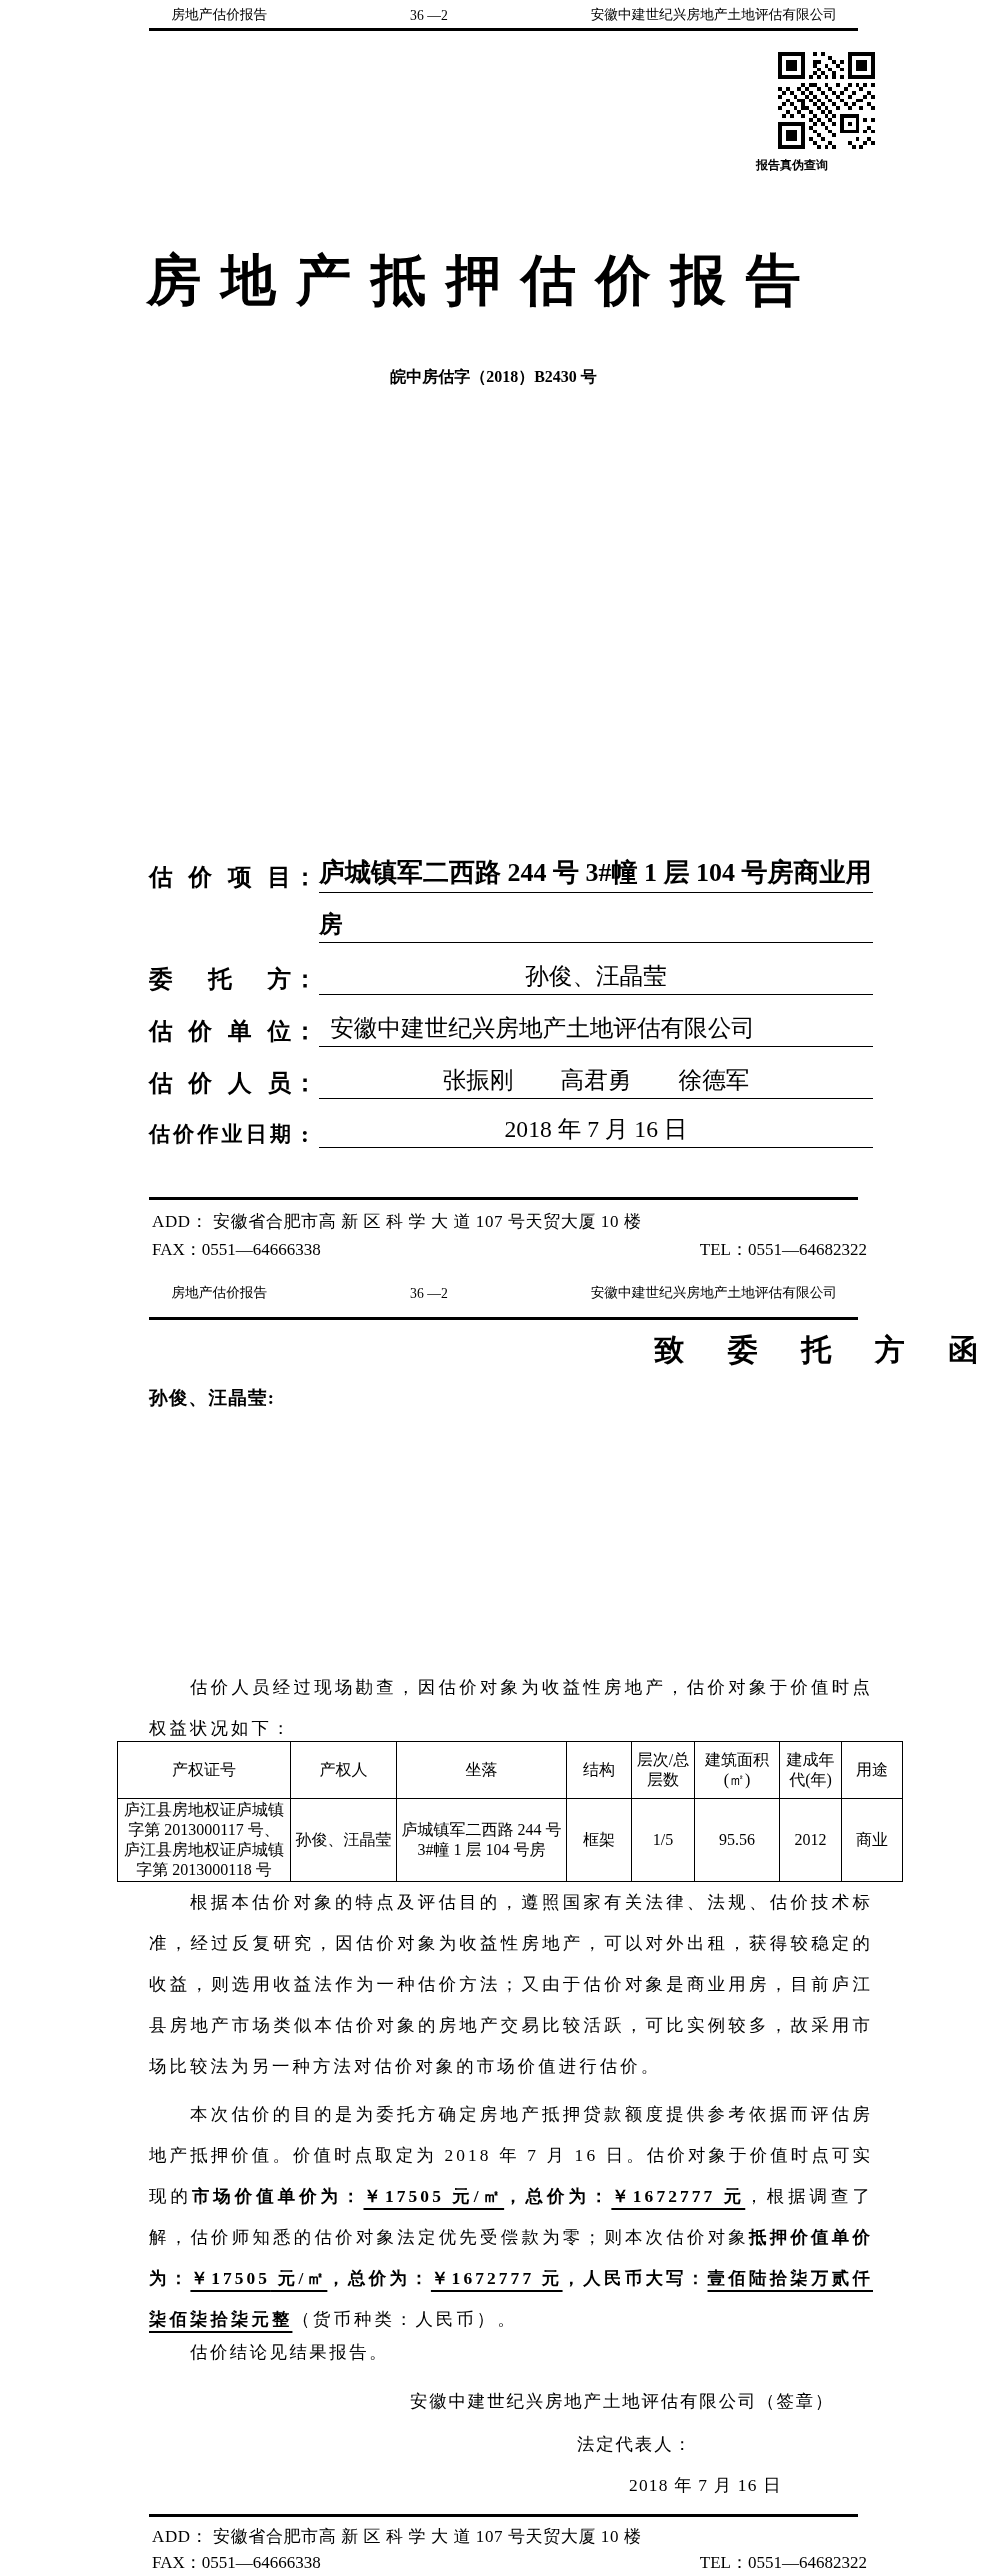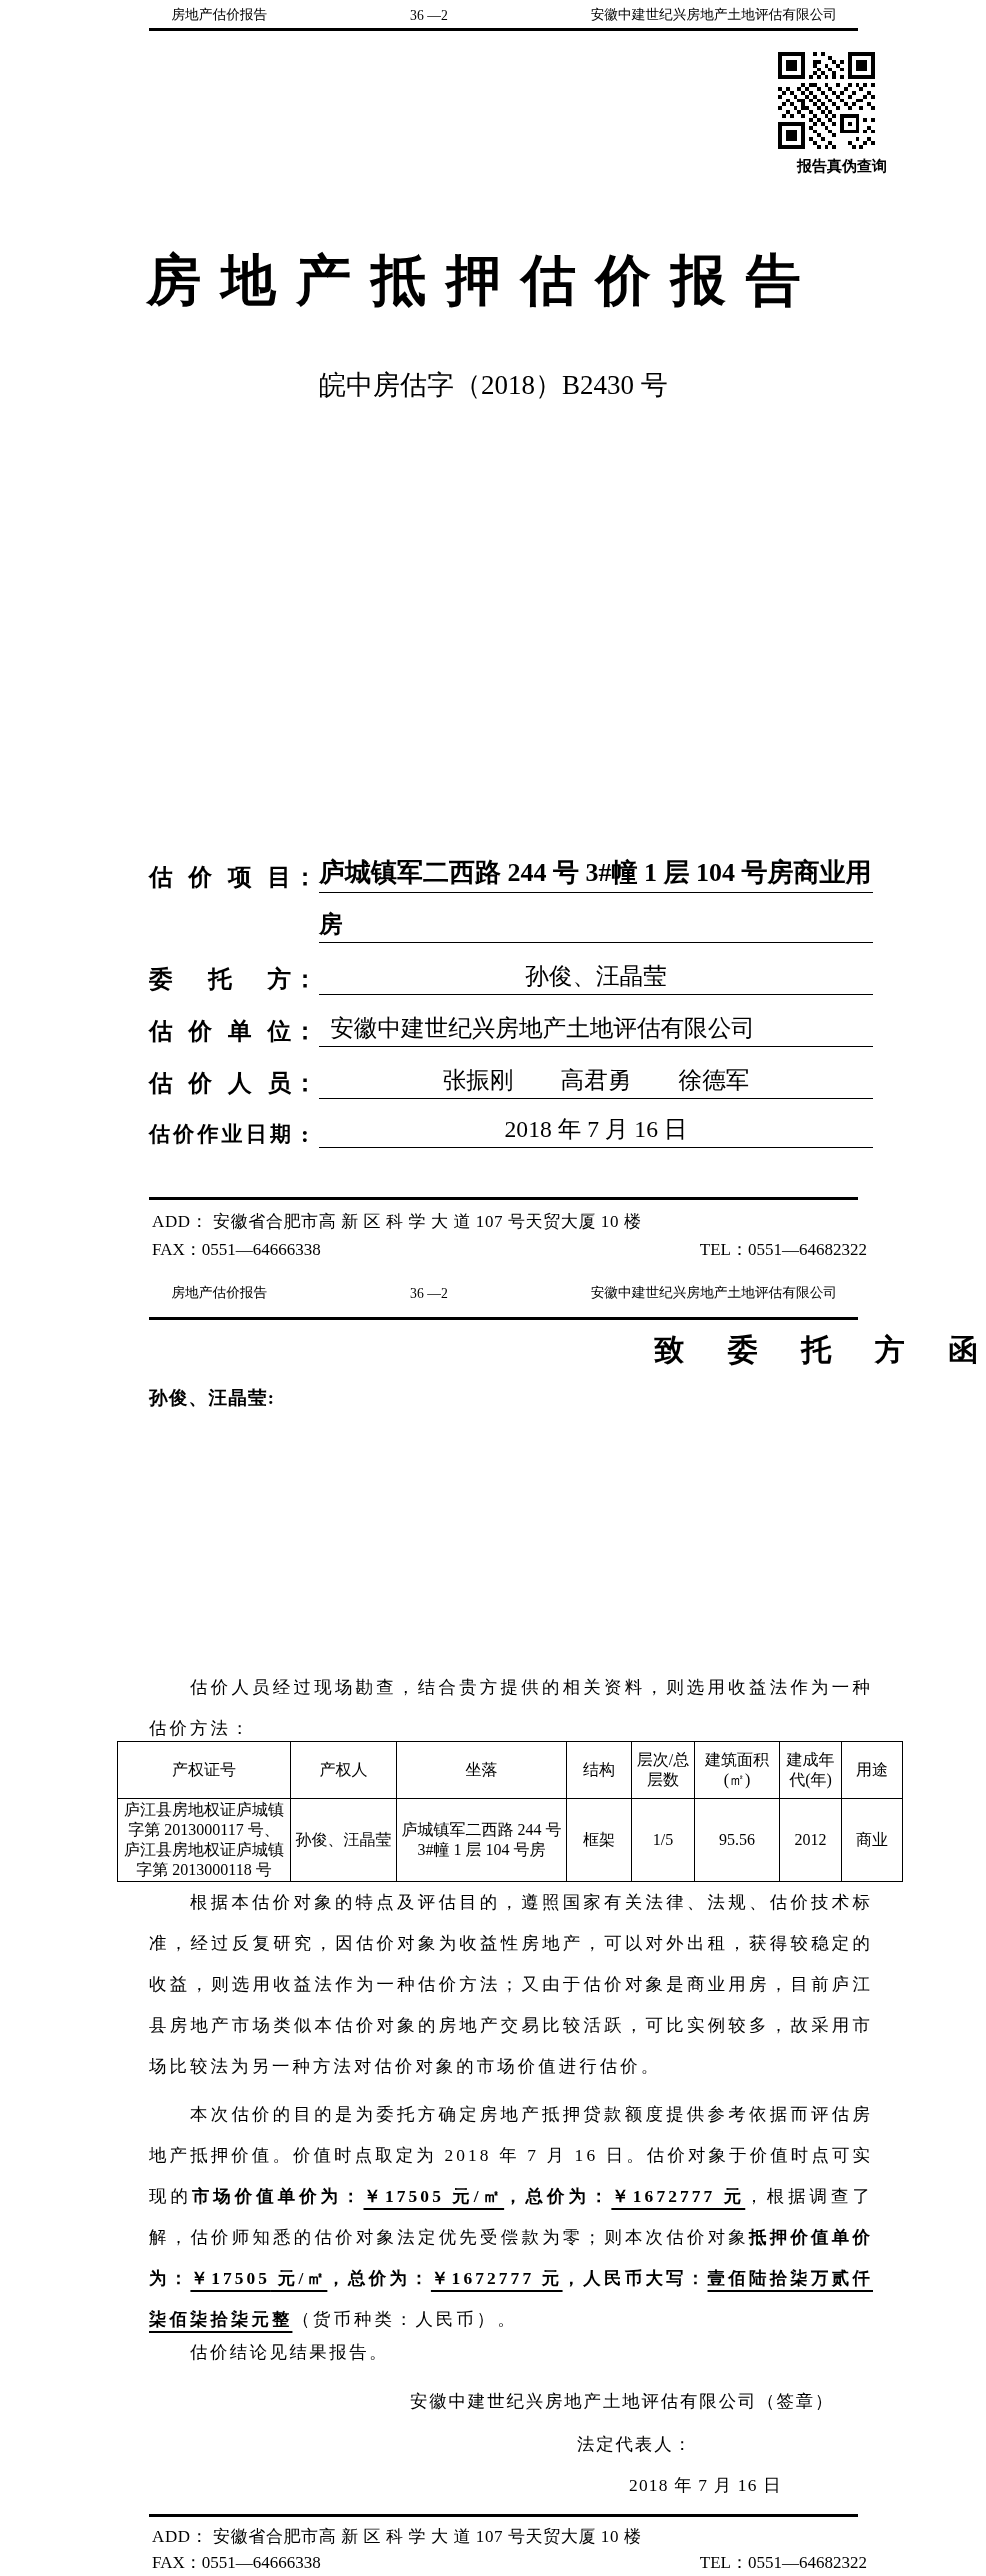--- a/index.html
+++ b/index.html
@@ -11,25 +11,25 @@
   .rule{position:absolute;background:#000;height:2.5px;}
   
   .run-header{position:absolute;left:149px;width:709px;display:flex;align-items:flex-end;font-size:13.7px;}
   .run-header .h-left{padding-left:22.4px;flex:0 0 auto;}
   .run-header .h-center{flex:1;text-align:center;}
   .run-header .h-right{flex:0 0 auto;padding-right:21px;}
   .footer-add{position:absolute;left:152px;font-size:17px;letter-spacing:0.6px;}
   .footer-line2{position:absolute;left:152px;width:715px;display:flex;justify-content:space-between;font-size:17px;}
   
   .qr-wrap{position:absolute;left:778px;top:52px;width:97px;height:97px;}
-  .qr-label{position:absolute;left:797px;top:157px;width:122px;text-align:left;
-    font-family:"DejaVu Sans","Liberation Sans",sans-serif;font-weight:bold;font-size:15px;}
+  .qr-label{position:absolute;left:731px;top:157px;width:122px;text-align:center;
+    font-family:"DejaVu Sans","Liberation Sans",sans-serif;font-weight:bold;font-size:12px;}
   .doc-title{position:absolute;left:0;top:244px;width:950px;text-align:center;
     font-size:55px;font-weight:bold;letter-spacing:3.1px;white-space:nowrap;}
-  .doc-no{position:absolute;left:0;top:367px;width:987px;text-align:center;font-size:27px;font-weight:normal;}
+  .doc-no{position:absolute;left:0;top:367px;width:987px;text-align:center;font-size:16px;font-weight:bold;}
   .field-row{position:absolute;left:149px;width:724px;height:31px;display:flex;align-items:flex-end;font-size:23.6px;font-weight:bold;}
   .f-label{width:142px;display:flex;justify-content:space-between;white-space:nowrap;}
   .f-label-small{font-size:21px;}
   .f-colon{width:28px;text-align:center;flex:0 0 auto;}
   .f-spacer{width:170px;flex:0 0 auto;}
   .f-value{flex:1;border-bottom:1.9px solid #000;height:32px;display:flex;align-items:flex-end;padding-bottom:2.5px;white-space:nowrap;overflow:visible;}
   .f-value.center{justify-content:center;}
   .f-value.regular{font-weight:normal;}
   .f-value.indent{padding-left:11.2px;}
   .f-value.tight{font-size:26px;}
@@ -158,21 +158,21 @@
   <div class="run-header" style="top:1284px;">
     <span class="h-left">房地产估价报告</span>
     <span class="h-center">36 —2</span>
     <span class="h-right">安徽中建世纪兴房地产土地评估有限公司</span>
   </div>
   <div class="rule" style="top:1317px;left:149px;width:709px;"></div>
 
   <div class="letter-title">致 委 托 方 函</div>
   <div class="salutation">孙俊、汪晶莹:</div>
 
-  <div class="para" style="top:1667px;">估价人员经过现场勘查，结合贵方提供的相关资料，则选用收益法作为一种估价方法：</div>
+  <div class="para" style="top:1667px;">估价人员经过现场勘查，因估价对象为收益性房地产，估价对象于价值时点权益状况如下：</div>
 
   <table class="ptable">
     <colgroup>
       <col style="width:173px">
         <col style="width:106px">
         <col style="width:170px">
         <col style="width:65px">
       <col style="width:63px">
         <col style="width:85px">
         <col style="width:62px">

